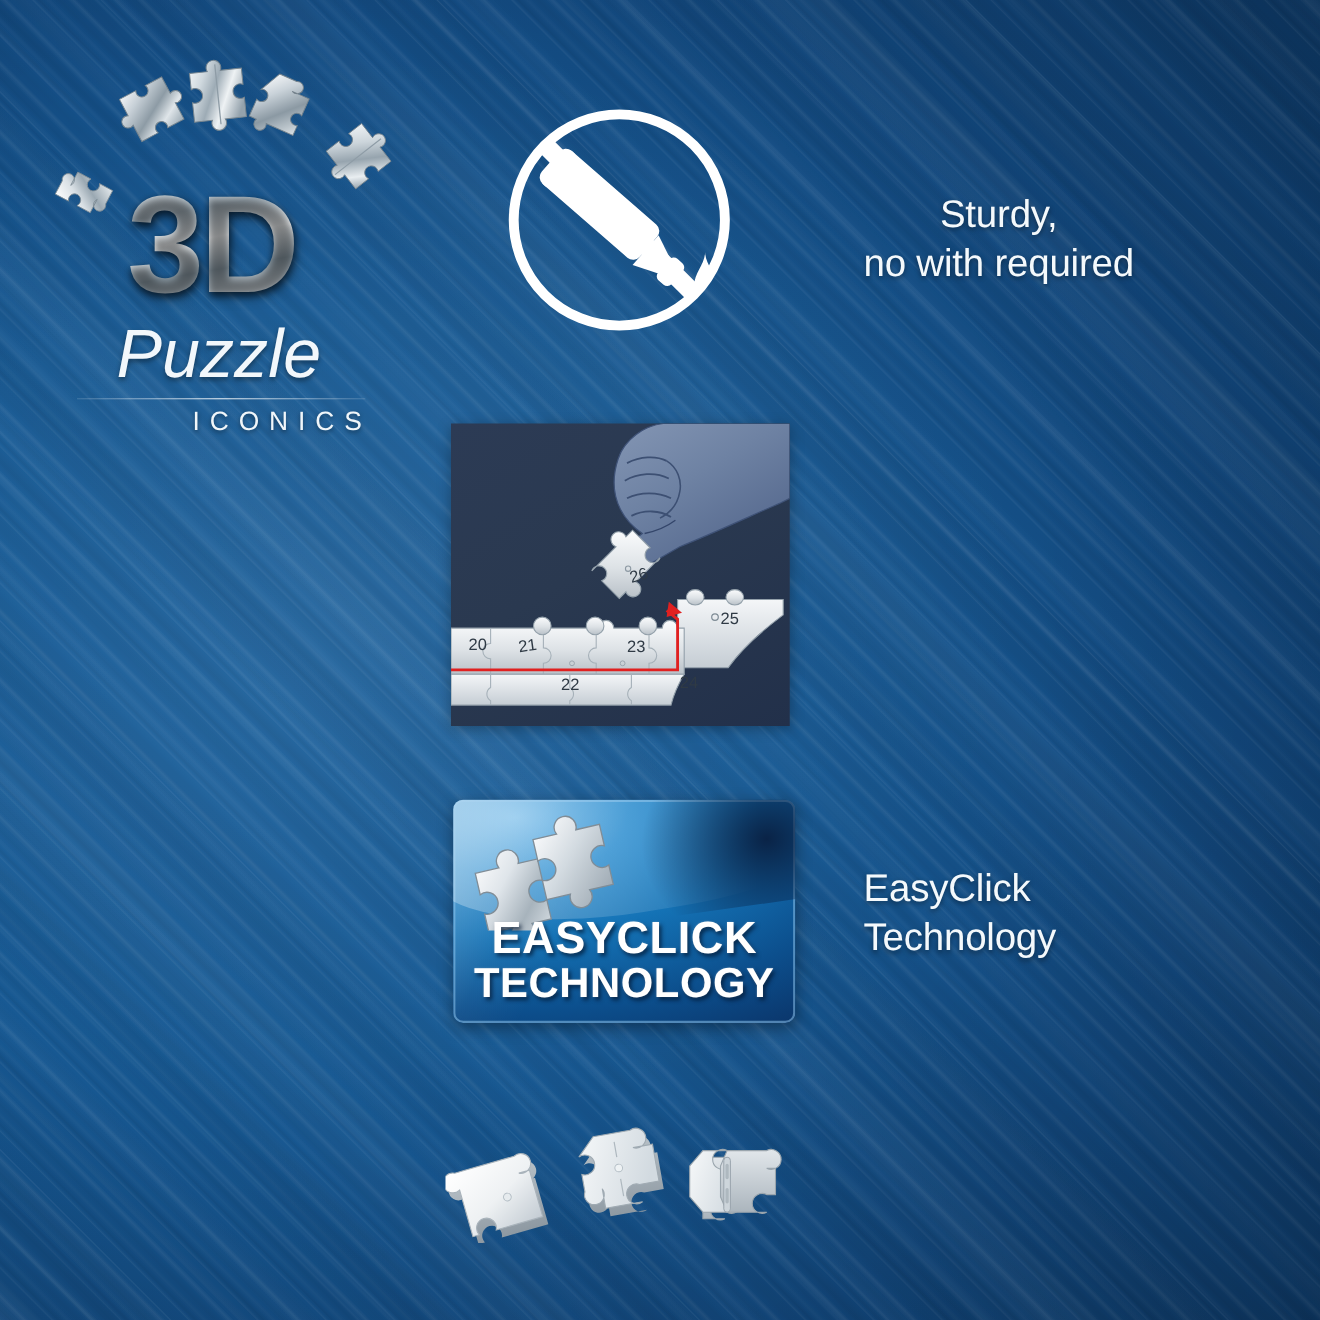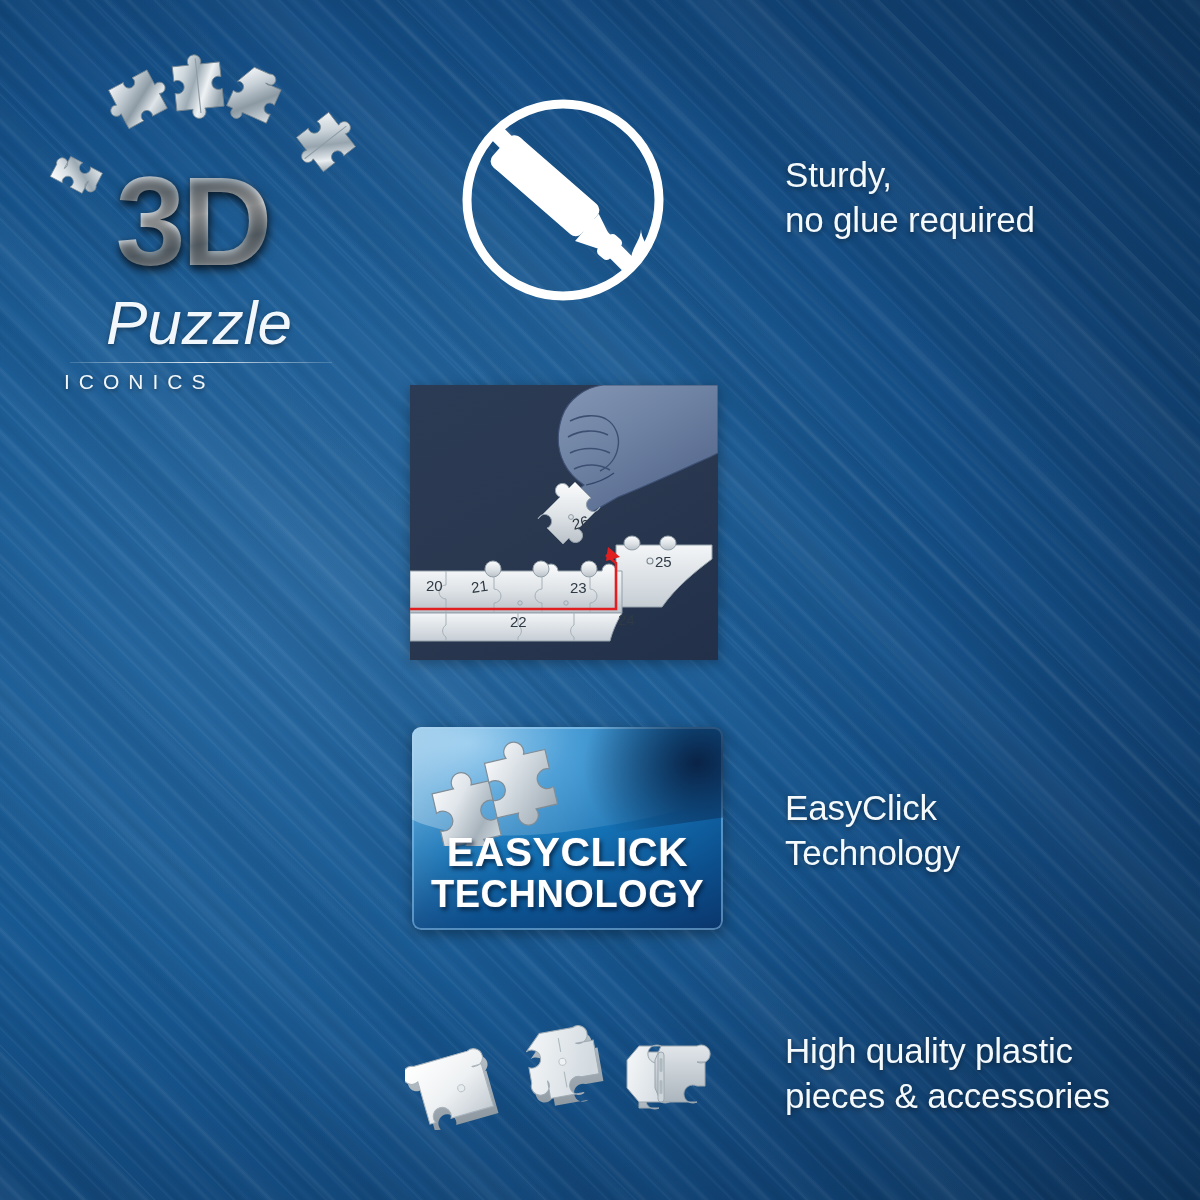--- a/index.html
+++ b/index.html
@@ -74,22 +74,22 @@
     text-align:center;letter-spacing:0px;
     text-shadow:0 2px 5px rgba(0,0,0,.4);
     font-style:italic;
   }
   .logo-rule{
     position:absolute;left:36px;top:320px;width:262px;height:1px;
     background:linear-gradient(90deg,rgba(255,255,255,.15),rgba(255,255,255,.85),rgba(255,255,255,.15));
   }
   .logo-iconics{
     position:absolute;left:30px;top:328px;width:274px;
-    font-size:21px;font-weight:300;letter-spacing:9px;color:#f0f6fa;
-    text-align:left;text-shadow:0 2px 4px rgba(0,0,0,.4);
+    font-size:24px;font-weight:300;letter-spacing:9px;color:#f0f6fa;
+    text-align:right;text-shadow:0 2px 4px rgba(0,0,0,.4);
   }
   .row-label{
     position:absolute;left:785px;
     color:#f4f9fc;font-size:35px;line-height:45px;font-weight:400;
     letter-spacing:-.2px;
     text-shadow:0 2px 5px rgba(0,0,0,.42);
     white-space:nowrap;
   }
   .row-label span{display:block;}
 
@@ -251,23 +251,23 @@
         </g>
 
         <path d="M176,165 c0,-12 10,-20 10,-31 c0,11 10,19 10,31 a10,10 0 0 1 -20,0 z" fill="#ffffff"></path>
 
         <g transform="rotate(-45 108 105)">
           <rect x="100" y="2" width="17" height="206" fill="#ffffff"></rect>
         </g>
       </g>
     </svg>
   </div>
-  <div class="row-label" style="top:152px;">
+  <div class="row-label" style="top:172px;text-align:center;">
     <span>Sturdy,</span>
-    <span>no glue required</span>
+    <span>no with required</span>
   </div>
 
   <div id="numbers-panel">
     <svg width="308" height="275" viewBox="0 0 308 275">
       <defs>
         <linearGradient id="handg" x1="0" y1="0" x2=".7" y2="1">
           <stop offset="0" stop-color="#8496b4"></stop>
             <stop offset=".45" stop-color="#6e82a3"></stop>
           <stop offset="1" stop-color="#51648a"></stop>
         </linearGradient>
@@ -415,18 +415,14 @@
         <path fill="url(#pp3a)" stroke="#9aa5ad" stroke-width="1" d="M234,46 h22 a9,9 0 1 0 0,16 l0,24 a9,9 0 1 1 0,16 h-22 l-12,-14 v-28 z"></path>
 
         <path fill="url(#pp3b)" stroke="#9aa5ad" stroke-width="1" d="M256,46 h36 a9,9 0 1 1 0,16 h8 v24 h-8 a9,9 0 1 0 0,16 h-36 l-6,-14 v-28 z"></path>
 
         <rect x="253" y="52" width="6" height="50" rx="3" fill="#cdd5db" stroke="#99a4ac" stroke-width=".9"></rect>
         <rect x="254.5" y="58" width="3" height="14" rx="1.5" fill="#aeb8bf"></rect>
         <rect x="254.5" y="80" width="3" height="14" rx="1.5" fill="#aeb8bf"></rect>
       </g>
     </svg>
   </div>
-  <div class="row-label" style="top:1028px;">
-    <span>High quality plastic</span>
-    <span>pieces &amp; accessories</span>
-  </div>
 
 </div>
 
 </body></html>

